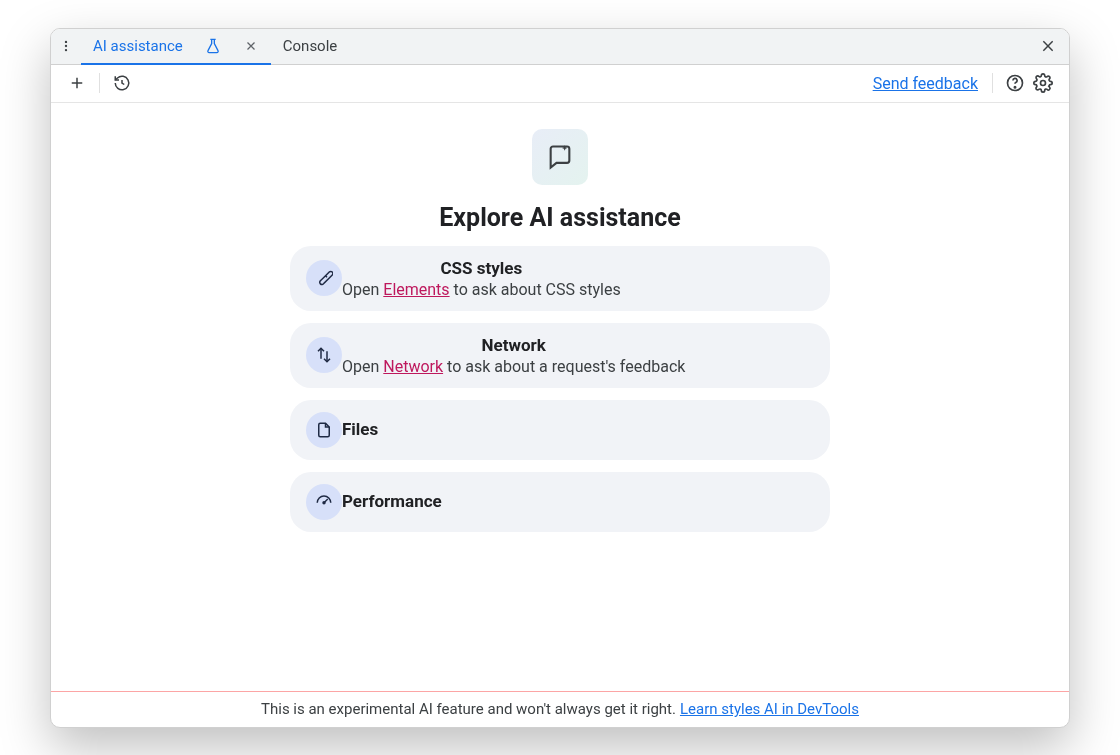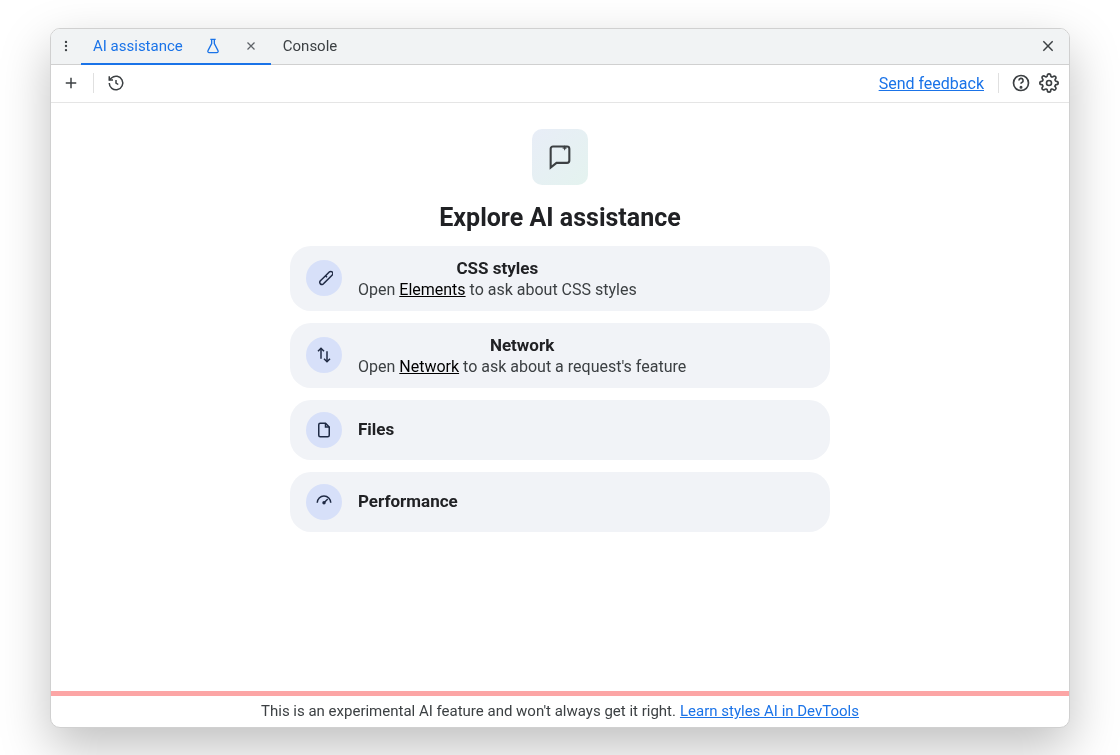--- a/index.html
+++ b/index.html
@@ -71,21 +71,21 @@
       display: flex; align-items:center; justify-content:center;
       color:#3c4043;
       font-size: 20px;
       cursor: pointer;
     }
     .tool-row {
       height: 38px;
       border-bottom: 1px solid #e5e5e5;
       display: flex;
       align-items: center;
-      padding: 0 6px;
+      padding: 0 12px;
       justify-content: center;
     }
     .tool-btn {
       width: 28px; height: 28px;
       display: flex; align-items:center; justify-content:center;
       color:#3c4043;
       cursor: pointer;
       border-radius: 4px;
     }
     .vsep {
@@ -134,47 +134,46 @@
       display: flex;
       flex-direction: column;
       gap: 12px;
     }
     .card {
       background: #f1f3f7;
       border-radius: 21px;
       padding: 12px 16px;
       display: flex;
       align-items: center;
-      gap: 16px;
     }
     .card-icon {
       width: 36px; height: 36px;
       background: #d7e0f9;
       border-radius: 50%;
       flex: 0 0 36px;
       display:flex; align-items:center; justify-content:center;
       color:#1f2a44;
     }
     .card-body .title {
       font-size: 17px;
       font-weight: 700;
       color: #202124;
       margin-bottom: 2px;
     }
     .card-body .desc {
       font-size: 16px;
       color: #3c4043;
     }
     .card-body .desc a {
-      color: #000000;
+      color: #be185d;
       text-decoration: underline;
     }
     .footer {
       height: 36px;
-      border-top: 5px solid #fca5a5;
+      border-top: 1px solid #fca5a5;
       display:flex; align-items:center; justify-content:center;
       font-size: 15px;
       color:#3c4043;
     }
     .footer a { color:#1a73e8; text-decoration: underline; margin-left: 4px; cursor:pointer; }
     svg { display:block; }
   </style>
 </head>
 <body>
 
@@ -275,21 +274,21 @@
           <svg width="18" height="18" viewBox="0 0 24 24" fill="none" stroke="currentColor" stroke-width="2">
               <path d="M8 3v14"></path>
               <path d="M4 7l4-4 4 4"></path>
               <path d="M16 21V7"></path>
               <path d="M12 17l4 4 4-4"></path>
             </svg>
         </div>
         <div class="card-body">
           <div class="title">Network</div>
           <div class="desc">
-            <span>Open </span><a>Network</a><span> to ask about a request's feature</span>
+            <span>Open </span><a>Network</a><span> to ask about a request's feedback</span>
           </div>
         </div>
       </div>
 
       <div class="card">
         <div class="card-icon">
           <svg width="18" height="18" viewBox="0 0 24 24" fill="none" stroke="currentColor" stroke-width="2">
               <path d="M14 3H7a2 2 0 0 0-2 2v14a2 2 0 0 0 2 2h10a2 2 0 0 0 2-2V8z"></path>
               <path d="M14 3v5h5"></path>
             </svg>

